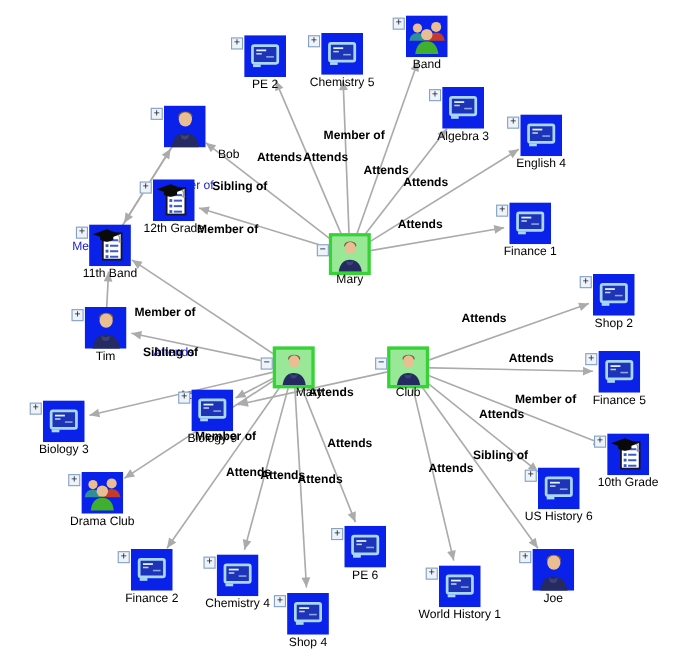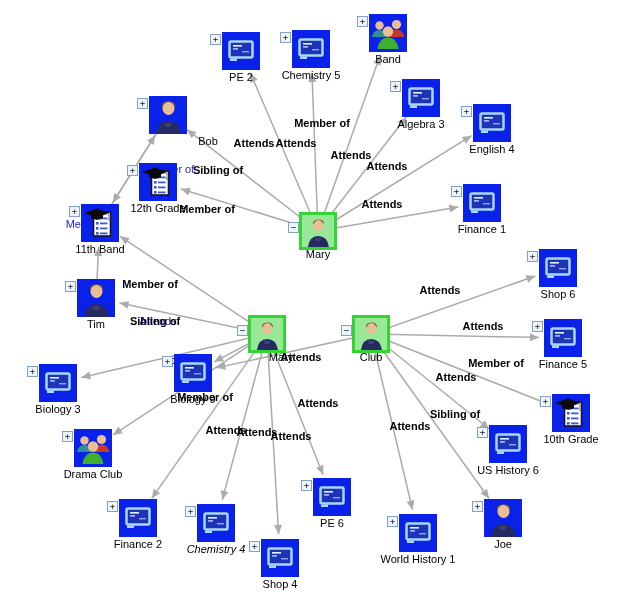--- a/index.html
+++ b/index.html
@@ -280,21 +280,21 @@
       <div class="node" style="left: 539px; top: 249px;">
         <svg viewBox="0 0 38 38" xmlns="http://www.w3.org/2000/svg">
           <rect width="38" height="38" fill="#0921E8"></rect>
           <rect x="7.5" y="9.5" width="23" height="16" rx="1.5" fill="#1D33B8" stroke="#A9D7F5" stroke-width="2.5"></rect>
           <rect x="11" y="13" width="9" height="1.6" fill="#E8F2FF"></rect>
           <rect x="11" y="16.2" width="5" height="1.4" fill="#BFD4F2"></rect>
           <rect x="20" y="19" width="7" height="1.4" fill="#8FA8E8"></rect>
           <rect x="8" y="26.5" width="7" height="2.5" fill="#A9D7F5"></rect>
         </svg>
         <div class="expander" style="background: rgb(237, 243, 251); border: 1px solid rgb(134, 160, 194); left: -12px; top: 2px;">+</div>
-        <div class="nlabel" style="color: rgb(0, 0, 0);">Shop 6</div>
+        <div class="nlabel" style="color: rgb(0, 0, 0);">Shop 2</div>
       </div>
       <div class="node" style="left: 544px; top: 319px;">
         <svg viewBox="0 0 38 38" xmlns="http://www.w3.org/2000/svg">
           <rect width="38" height="38" fill="#0921E8"></rect>
           <rect x="7.5" y="9.5" width="23" height="16" rx="1.5" fill="#1D33B8" stroke="#A9D7F5" stroke-width="2.5"></rect>
           <rect x="11" y="13" width="9" height="1.6" fill="#E8F2FF"></rect>
           <rect x="11" y="16.2" width="5" height="1.4" fill="#BFD4F2"></rect>
           <rect x="20" y="19" width="7" height="1.4" fill="#8FA8E8"></rect>
           <rect x="8" y="26.5" width="7" height="2.5" fill="#A9D7F5"></rect>
         </svg>
@@ -385,21 +385,21 @@
       <div class="node" style="left: 197px; top: 504px;">
         <svg viewBox="0 0 38 38" xmlns="http://www.w3.org/2000/svg">
           <rect width="38" height="38" fill="#0921E8"></rect>
           <rect x="7.5" y="9.5" width="23" height="16" rx="1.5" fill="#1D33B8" stroke="#A9D7F5" stroke-width="2.5"></rect>
           <rect x="11" y="13" width="9" height="1.6" fill="#E8F2FF"></rect>
           <rect x="11" y="16.2" width="5" height="1.4" fill="#BFD4F2"></rect>
           <rect x="20" y="19" width="7" height="1.4" fill="#8FA8E8"></rect>
           <rect x="8" y="26.5" width="7" height="2.5" fill="#A9D7F5"></rect>
         </svg>
         <div class="expander" style="background: rgb(237, 243, 251); border: 1px solid rgb(134, 160, 194); left: -12px; top: 2px;">+</div>
-        <div class="nlabel" style="color: rgb(0, 0, 0); font-style: italic;">Chemistry 4</div>
+        <div class="nlabel" style="color: rgb(0, 0, 0);">Chemistry 4</div>
       </div>
       <div class="node" style="left: 261px; top: 539px;">
         <svg viewBox="0 0 38 38" xmlns="http://www.w3.org/2000/svg">
           <rect width="38" height="38" fill="#0921E8"></rect>
           <rect x="7.5" y="9.5" width="23" height="16" rx="1.5" fill="#1D33B8" stroke="#A9D7F5" stroke-width="2.5"></rect>
           <rect x="11" y="13" width="9" height="1.6" fill="#E8F2FF"></rect>
           <rect x="11" y="16.2" width="5" height="1.4" fill="#BFD4F2"></rect>
           <rect x="20" y="19" width="7" height="1.4" fill="#8FA8E8"></rect>
           <rect x="8" y="26.5" width="7" height="2.5" fill="#A9D7F5"></rect>
         </svg>

